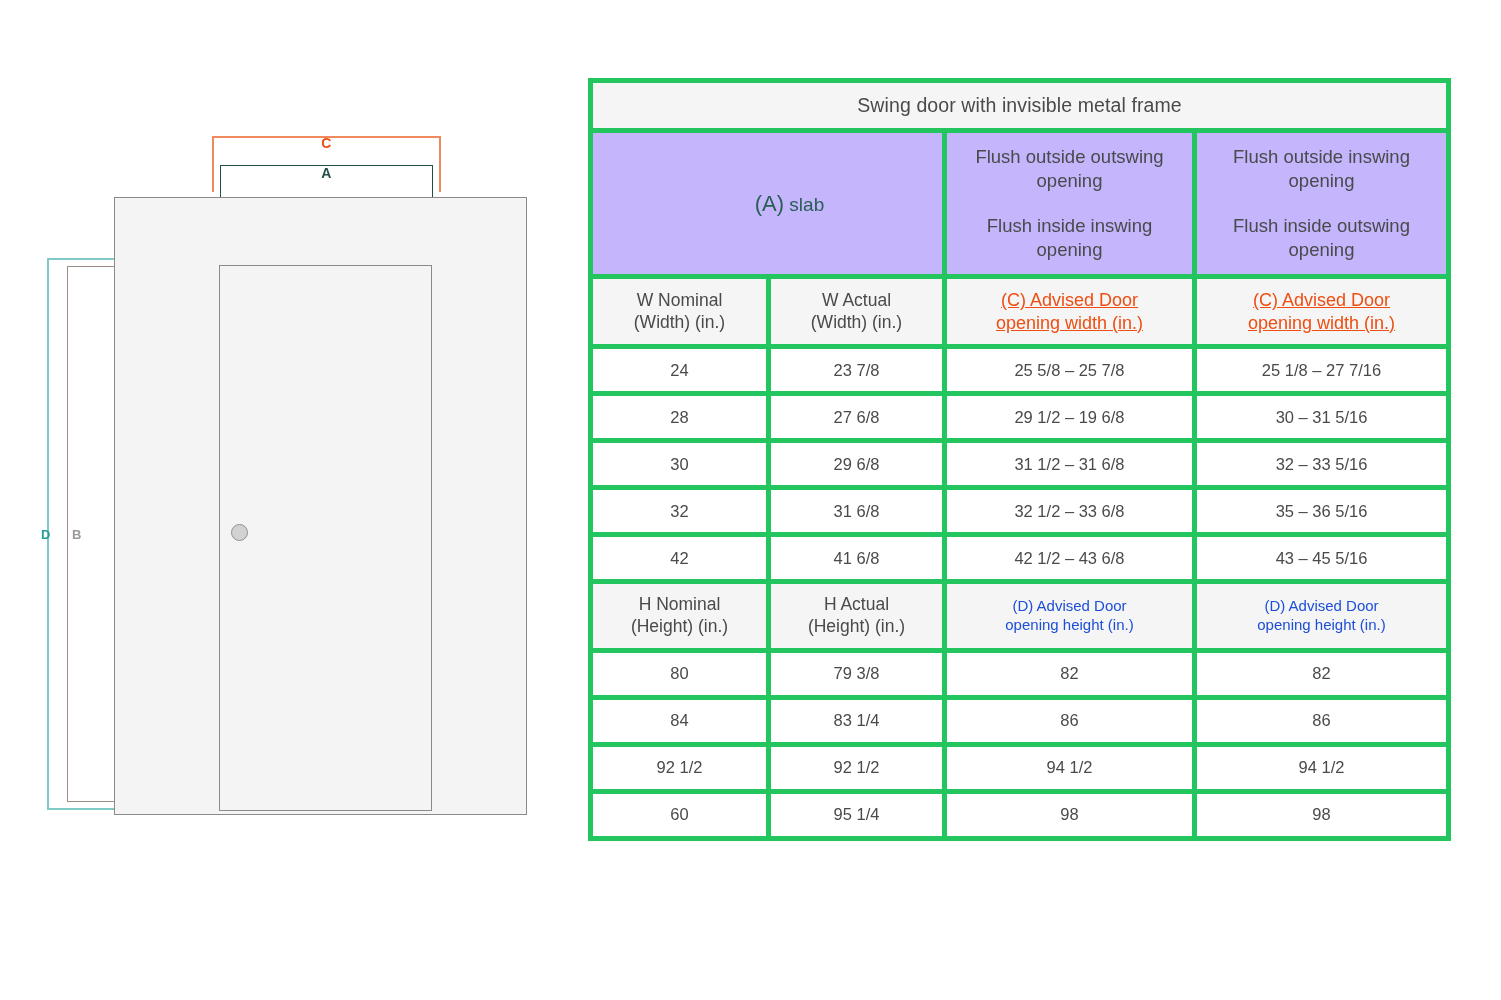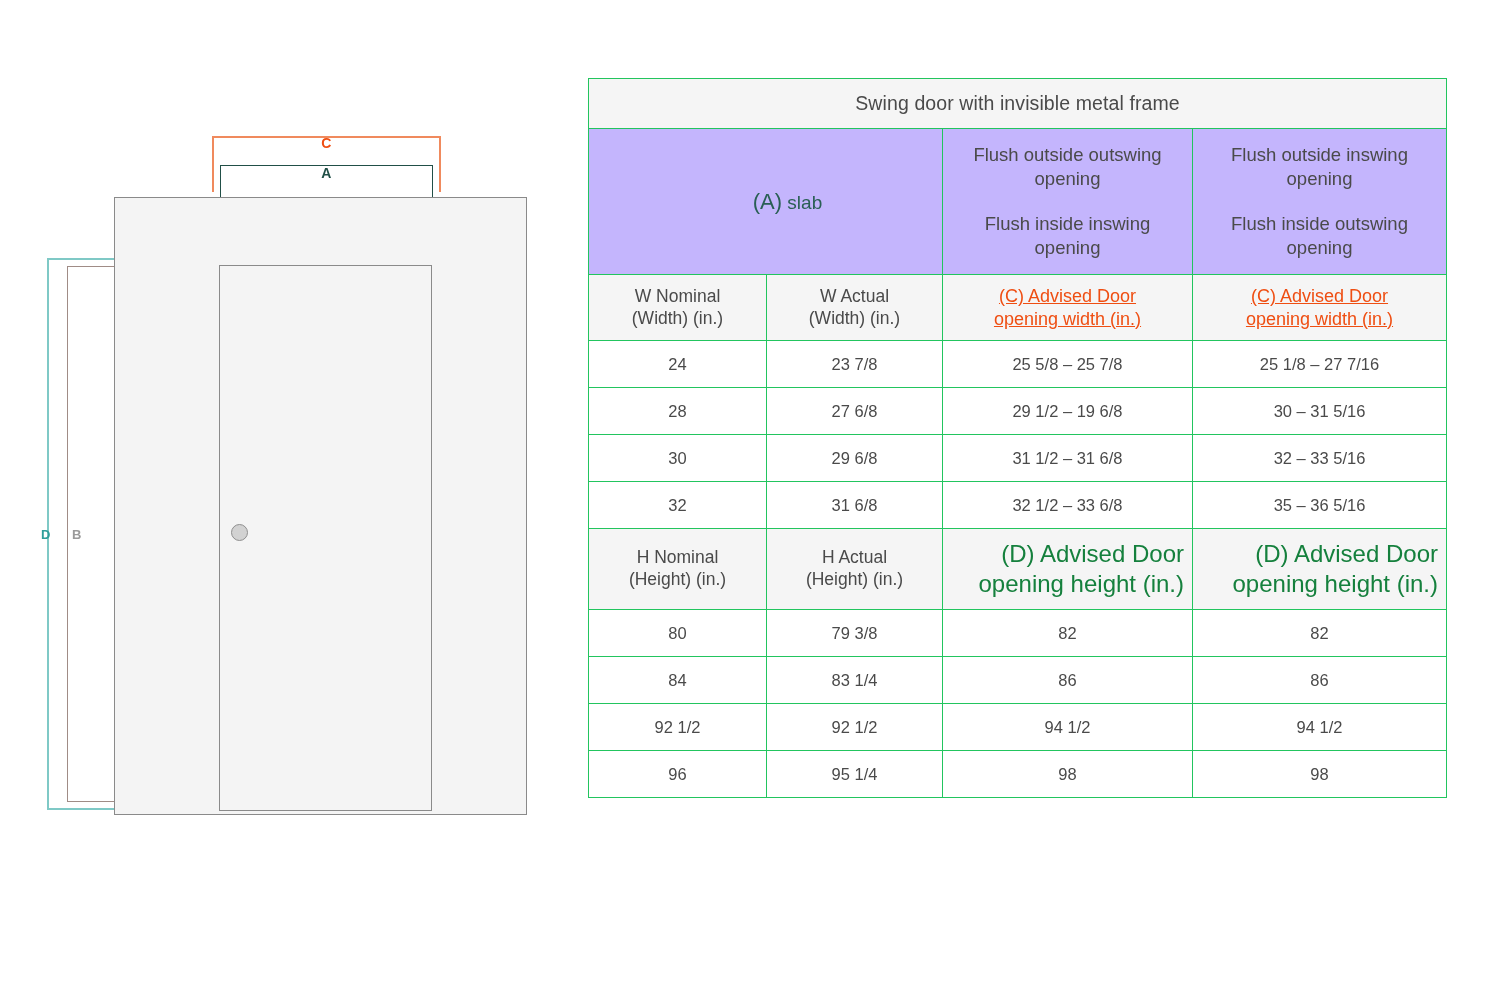--- a/index.html
+++ b/index.html
@@ -127,21 +127,21 @@
     left: 588px; top: 78px;
     width: 858px;
   }
   table.specs {
     width: 858px;
     border-collapse: collapse;
     table-layout: fixed;
     background: #ffffff;
   }
   table.specs td, table.specs th {
-    border: 1px solid #22c55e;
+    border: 5px solid #22c55e;
     text-align: center;
     vertical-align: middle;
     color: #4a4a4a;
     font-weight: 400;
   }
   
   col.c1 { width: 178px; }
   col.c2 { width: 176px; }
   col.c3 { width: 250px; }
   col.c4 { width: 254px; }
@@ -170,21 +170,21 @@
 
   .subhdr {
     background: #f5f5f5;
     height: 58px;
     padding: 10px 8px;
     font-size: 17.5px;
     line-height: 1.25;
     color: #4a4a4a;
   }
   .subhdr.accent-orange { color: #ef4e12; font-size: 18px; text-decoration: underline; }
-  .subhdr.accent-teal   { color: #15803d; font-size: 24px; text-align: right; }
+  .subhdr.accent-teal   { color: #1d4ed8; font-size: 15px; }
 
   td.data {
     height: 47px;
     font-size: 16.5px;
     color: #555555;
     background: #ffffff;
   }
 </style>
 </head>
 <body>
@@ -279,20 +279,26 @@
           <td class="data">29 6/8</td>
           <td class="data">31 1/2 – 31 6/8</td>
           <td class="data">32 – 33 5/16</td>
         </tr>
         <tr>
           <td class="data">32</td>
           <td class="data">31 6/8</td>
           <td class="data">32 1/2 – 33 6/8</td>
           <td class="data">35 –  36 5/16</td>
         </tr>
+        <tr>
+          <td class="data">42</td>
+          <td class="data">41 6/8</td>
+          <td class="data">42 1/2 – 43 6/8</td>
+          <td class="data">43 – 45 5/16</td>
+        </tr>
 
         <tr>
           <td class="subhdr">
             <div>H Nominal</div>
             <div>(Height) (in.)</div>
           </td>
           <td class="subhdr">
             <div>H Actual</div>
             <div>(Height) (in.)</div>
           </td>
@@ -318,21 +324,21 @@
           <td class="data">86</td>
           <td class="data">86</td>
         </tr>
         <tr>
           <td class="data">92 1/2</td>
           <td class="data">92 1/2</td>
           <td class="data">94 1/2</td>
           <td class="data">94 1/2</td>
         </tr>
         <tr>
-          <td class="data">96</td>
+          <td class="data">60</td>
           <td class="data">95 1/4</td>
           <td class="data">98</td>
           <td class="data">98</td>
         </tr>
 
       </tbody>
     </table>
   </div>
 
 </div>

